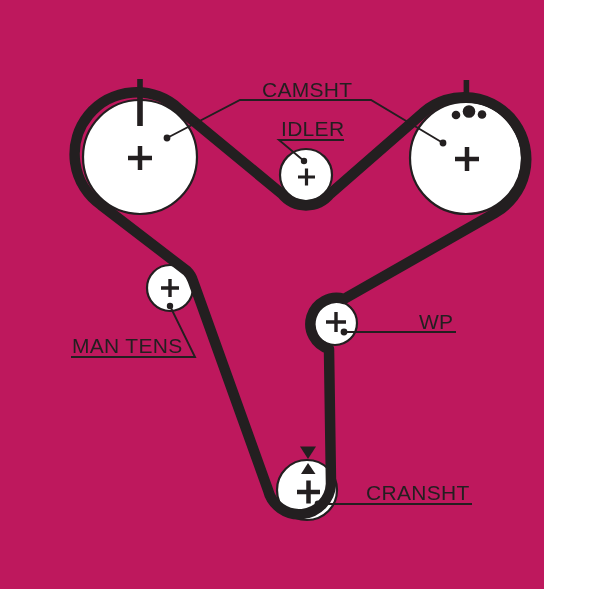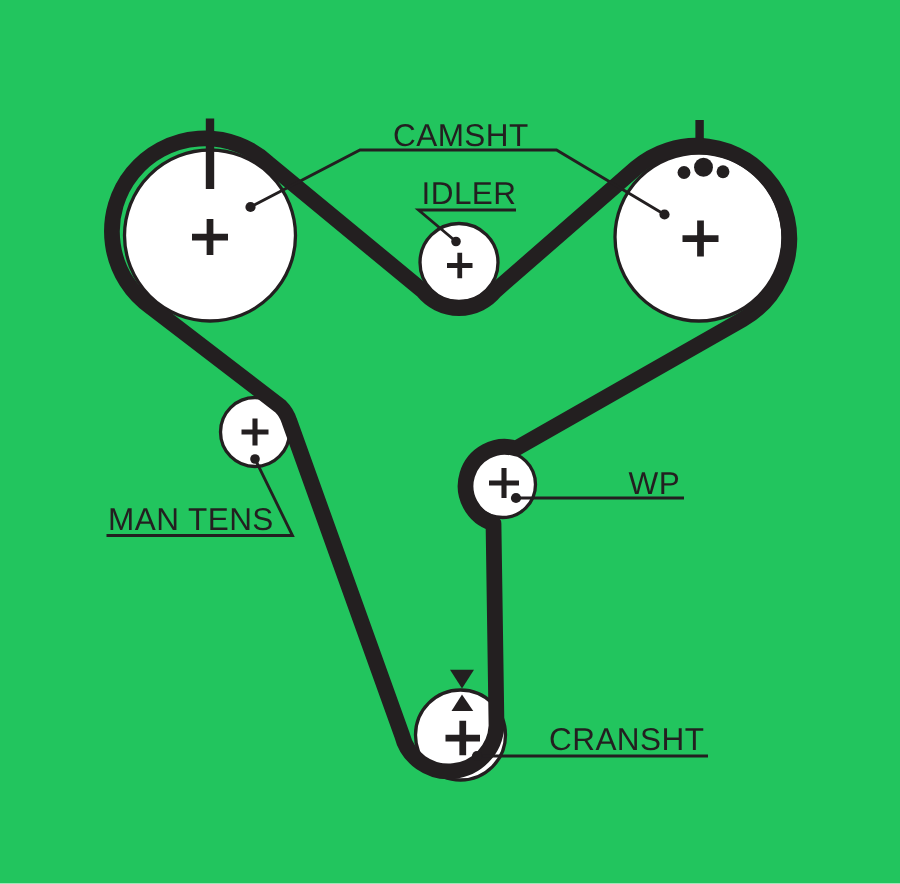--- a/index.html
+++ b/index.html
@@ -2,23 +2,23 @@
 <html><head>
 <meta charset="utf-8">
 <style>
   html, body {
     margin: 0;
     padding: 0;
     background: #ffffff;
   }
   .stage {
     position: relative;
-    width: 600px;
+    width: 544px;
     height: 589px;
-    background: #22c55e;
+    background: #be185d;
     overflow: hidden;
     font-family: "Liberation Sans", sans-serif;
   }
   svg { display: block; }
   text {
     font-family: "Liberation Sans", sans-serif;
     font-size: 21px;
     font-weight: 400;
     fill: #231f20;
     letter-spacing: 0.3px;

